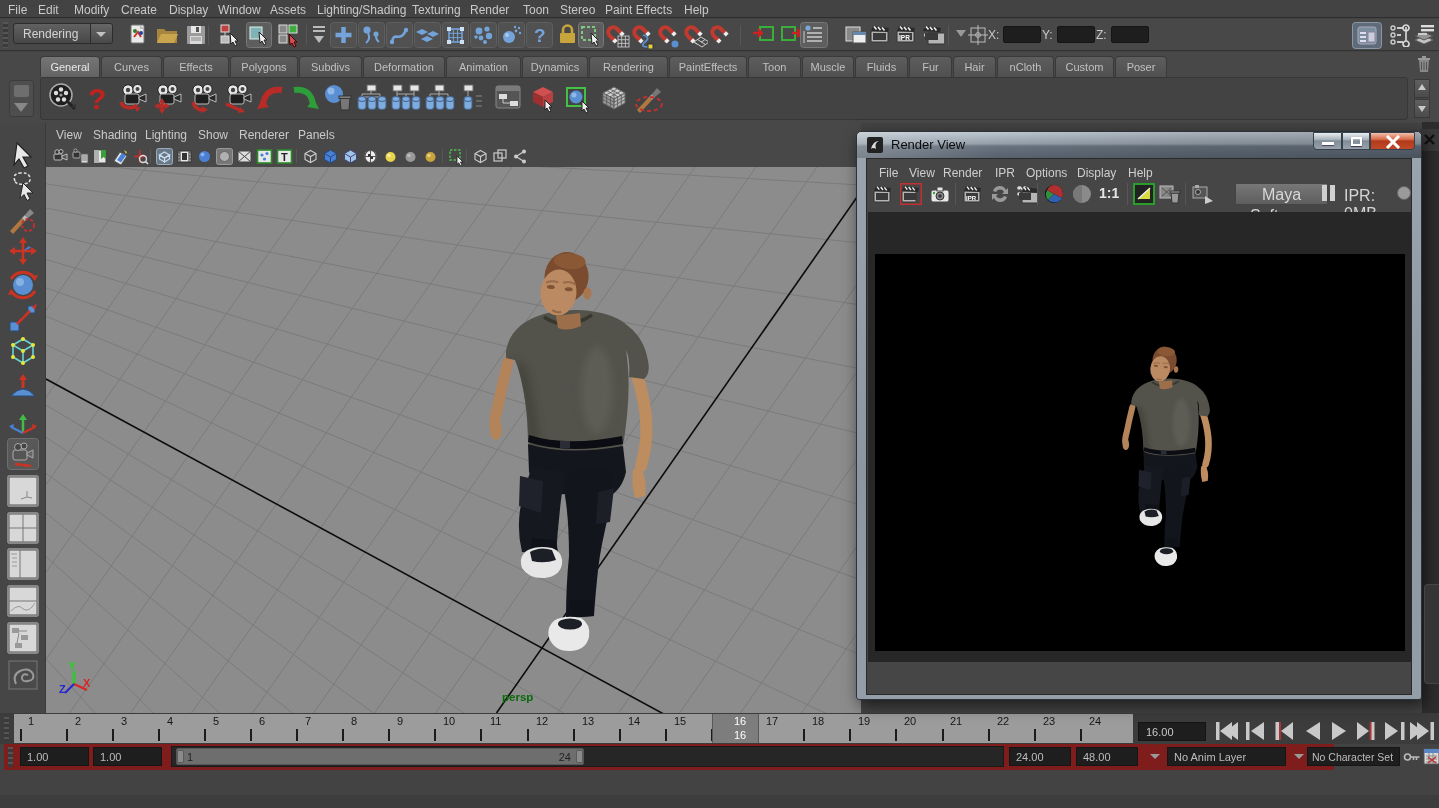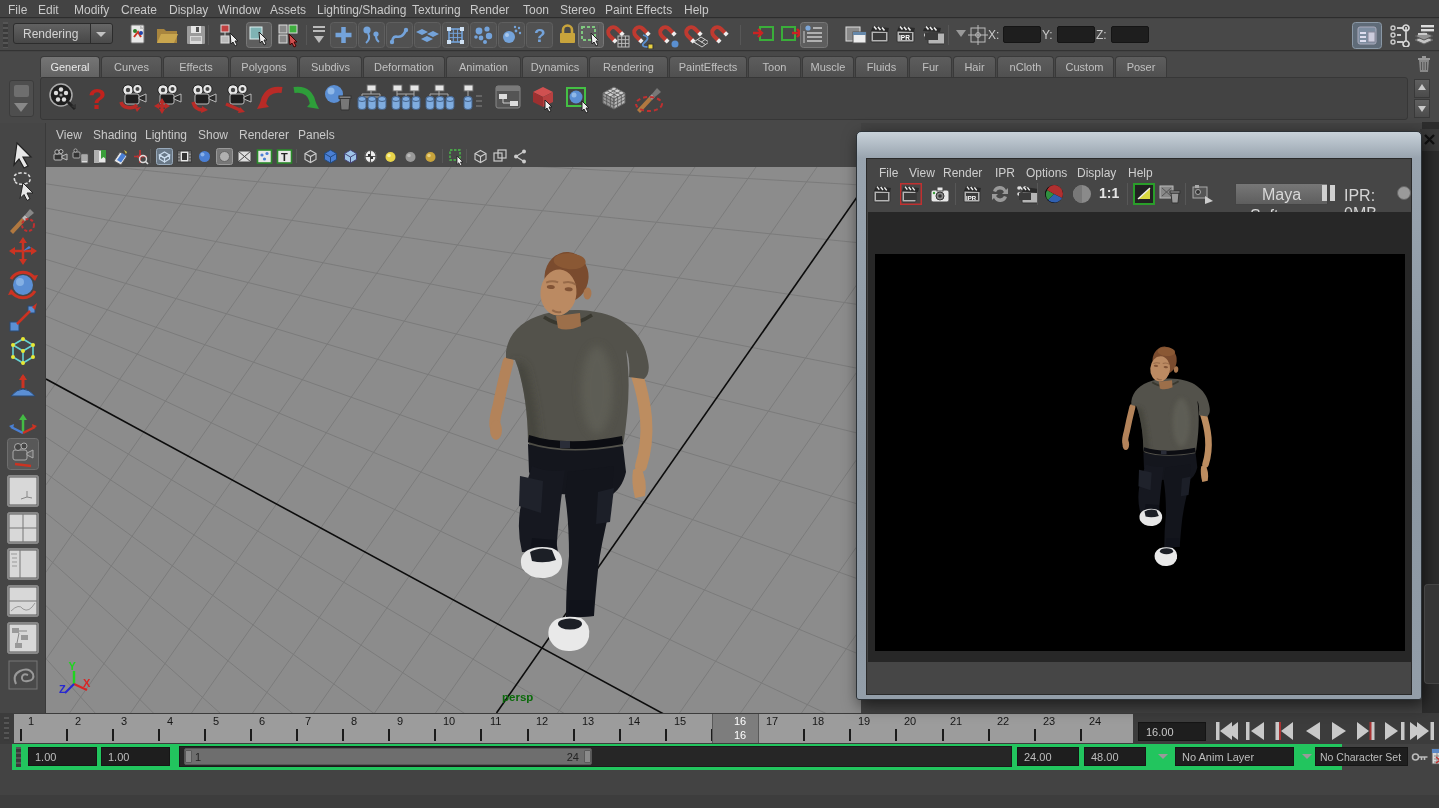--- a/index.html
+++ b/index.html
@@ -25,21 +25,21 @@
 #vpmenu{position:absolute;left:46px;top:123px;width:815px;height:24px;background:#484848}
 #vpmenu span{position:absolute;top:5px;color:#c9c9c9;font-size:12px}
 #vptools{position:absolute;left:46px;top:147px;width:815px;height:20px;background:#484848}
 #timeline{position:absolute;left:0;top:713px;width:1439px;height:31px;background:#3c3c3c}
 #ruler{position:absolute;left:14px;top:1px;width:1119px;height:29px;background:#9c9c9c}
 #ruler span{position:absolute;top:1px;font-size:11px;color:#161616}
 #ruler i{position:absolute;top:15px;width:2px;height:12px;background:#1b1b1b}
 #curframe{position:absolute;left:698px;top:0;width:47px;height:29px;background:#7d7d7d;border-left:1px solid #595959;border-right:1px solid #595959}
 #tfield{position:absolute;left:1138px;top:9px;width:68px;height:19px;background:#1e1e1e;border:1px solid #151515;color:#c9c9c9;font-size:11px;line-height:18px;padding-left:7px}
 .pb{position:absolute;top:7px}
-#rangerow{position:absolute;left:12px;top:744px;width:1330px;height:26px;background:#22c55e}
+#rangerow{position:absolute;left:4px;top:744px;width:1330px;height:26px;background:#7f1d1d}
 .fld{position:absolute;top:3px;height:19px;background:#1e1e1e;border:1px solid #161616;color:#bdbdbd;font-size:11px;line-height:18px;padding-left:6px}
 #rangebar{position:absolute;left:167px;top:2px;width:833px;height:21px;background:#262626;border:1px solid #1a1a1a}
 #rangein{position:absolute;left:4px;top:1px;width:408px;height:17px;background:#6e6e6e;border:1px solid #565656;border-radius:2px;color:#242424;font-size:11px;line-height:16px}
 .rhandle{position:absolute;top:1px;width:7px;height:13px;background:#8a8a8a;border:1px solid #5a5a5a;border-radius:1px}
 .dar{position:absolute;top:10px;width:0;height:0;border:5px solid transparent;border-top-color:#9a9a9a}
 #melrow{position:absolute;left:0;top:770px;width:1439px;height:25px;background:#3c3c3c}
 #melrow .lbl{position:absolute;left:22px;top:6px;color:#c5c5c5;font-size:11px}
 #melin{position:absolute;left:60px;top:2px;width:677px;height:20px;background:#1d1d1d;border:1px solid #151515}
 #melout{position:absolute;left:740px;top:2px;width:676px;height:20px;background:#060606;border:1px solid #222}
 #bottombar{position:absolute;left:0;top:795px;width:1439px;height:13px;background:#3d3d3d}
@@ -977,20 +977,38 @@
         <path d="M5,9 l8,6 M13,9 l-8,6" stroke="#c03030" stroke-width="1.4"></path>
       </svg>
 </div>
 <div id="bottombar"></div>
 <div id="rightstrip"></div>
 <svg class="abs" style="left:1420px;top:129px" width="19" height="22" viewBox="0 0 19 22">
       <rect x="0" y="0" width="19" height="22" fill="#3a3a3a"></rect>
       <path d="M5,6 l9,9 M14,6 l-9,9" stroke="#111" stroke-width="2.4"></path>
     </svg>
 <div id="rwin">
+      <div id="rtitle">
+        <svg class="ticon" style="left:10px;top:5px" width="16" height="16" viewBox="0 0 16 16">
+          <rect width="16" height="16" fill="#222" rx="2"></rect>
+          <path d="M4,12 q2,-8 8,-8 q-5,2 -3,8 q-3,-2 -5,0z" fill="#ddd"></path>
+        </svg>
+        <span style="position:absolute;left:34px;top:5px">Render View</span>
+        <div class="wbtn" style="left:456px;width:29px;border-radius:0 0 0 4px">
+          <div style="position:absolute;left:8px;top:9px;width:12px;height:3px;background:#fff;box-shadow:0 1px 1px #445"></div>
+        </div>
+        <div class="wbtn" style="left:485px;width:28px">
+          <div style="position:absolute;left:8px;top:4px;width:11px;height:9px;border:2px solid #fff;box-shadow:0 1px 1px #445"></div>
+        </div>
+        <div class="wbtn" style="left:513px;width:45px;border-radius:0 0 4px 0;background:linear-gradient(180deg,#f0c0ac,#d86a4a 40%,#b03a1a 50%,#c04a28)">
+          <svg style="position:absolute;left:14px;top:2px" width="16" height="14" viewBox="0 0 16 14">
+            <path d="M2,1 l12,12 M14,1 L2,13" stroke="#fff" stroke-width="3"></path>
+          </svg>
+        </div>
+      </div>
       <div id="rbody">
         <div id="rmenu">
           <span style="left:12px;top:7px">File</span>
           <span style="left:42px;top:7px">View</span>
           <span style="left:76px;top:7px">Render</span>
           <span style="left:128px;top:7px">IPR</span>
           <span style="left:159px;top:7px">Options</span>
           <span style="left:210px;top:7px">Display</span>
           <span style="left:261px;top:7px">Help</span>
         </div>

